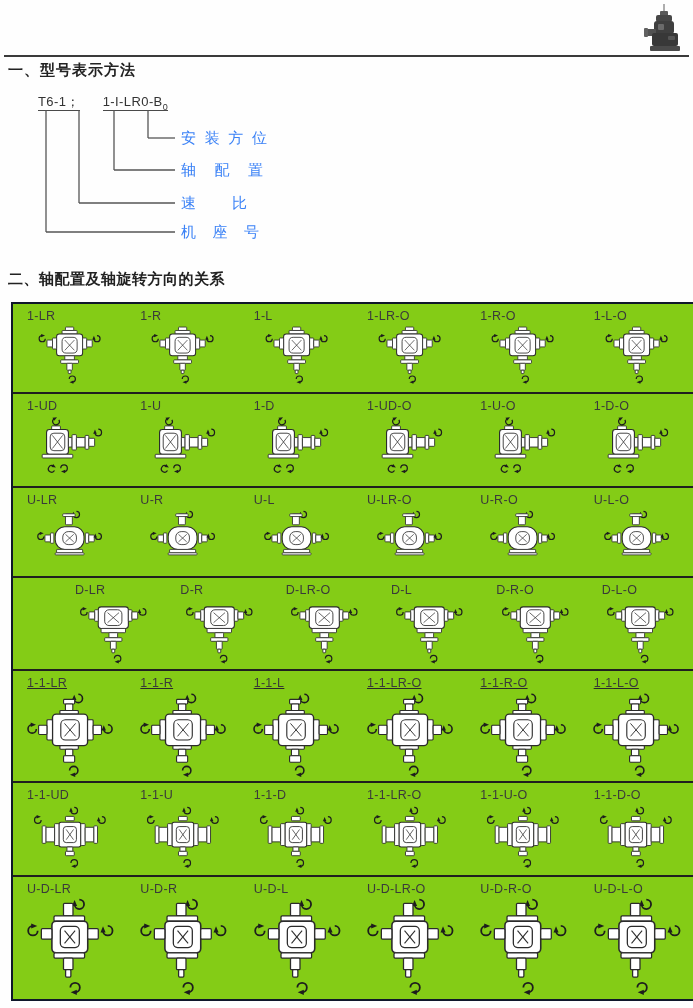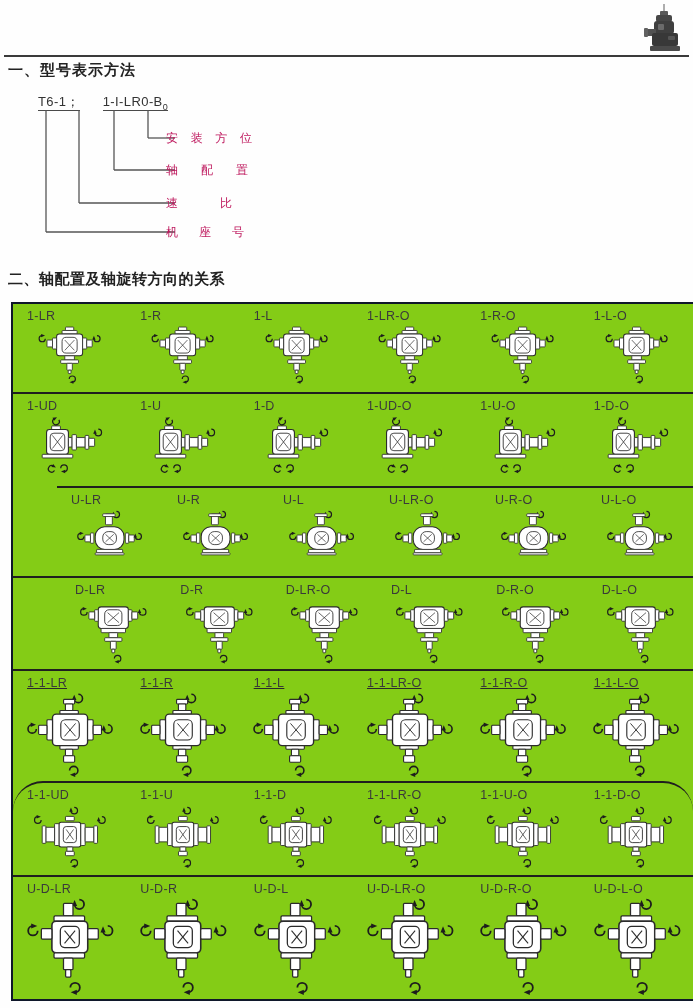--- a/index.html
+++ b/index.html
@@ -9,21 +9,21 @@
     font-family:"Liberation Sans","DejaVu Sans",sans-serif;
   }
   .top-rule{position:absolute;left:4px;top:55px;width:685px;height:2px;background:#3a3a3a}
   .logo{position:absolute;right:8px;top:4px;width:42px;height:50px}
   .s1-title{position:absolute;left:8px;top:61px;font-size:15px;font-weight:bold;letter-spacing:1px;color:#222}
   .model{position:absolute;left:38px;top:93px;font-size:13px;letter-spacing:.4px;color:#333;white-space:nowrap}
   .model .seg{border-bottom:1.5px solid #4a4a4a;padding-bottom:1px}
   .model .seg2{margin-left:23px}
   .model sub{font-size:9px}
   .leader{position:absolute;left:0;top:110px}
-  .callout{position:absolute;left:166px;height:16px;line-height:16px;font-size:12px;color:#be185d;
+  .callout{position:absolute;left:181px;height:16px;line-height:16px;font-size:15px;color:#3b82f6;
     text-align:justify;text-align-last:justify}
   .c0{top:130px;width:86px}
   .c1{top:162px;width:82px}
   .c2{top:195px;width:66px}
   .c3{top:224px;width:78px}
   .s2-title{position:absolute;left:8px;top:270px;font-size:15px;font-weight:bold;letter-spacing:.5px;color:#222}
   .cfg-table{position:absolute;left:11px;top:302px;width:680px;border:2px solid #0f172a;background:#84cc16}
   .trow{display:grid;grid-template-columns:repeat(6,1fr);border-top:2px solid #1f1f1f}
   .trow:first-child{border-top:none}
   .tcell{position:relative;display:flex;flex-direction:column;align-items:center;overflow:hidden}
@@ -472,21 +472,21 @@
               <polygon points="1.8,2.3 1.8,7.7 -4.6,5" fill="#1d1d1d"></polygon>
             </g>
             <g transform="translate(44 73) rotate(0) scale(0.9)">
               <path d="M -5 0 A 5 5 0 1 1 0 5" fill="none" stroke="#1d1d1d" stroke-width="1.9"></path>
               <polygon points="1.8,2.3 1.8,7.7 -4.6,5" fill="#1d1d1d"></polygon>
             </g>
           </svg>
         </div>
       </div>
     </div>
-    <div class="trow" style="height: 88px; margin-left: 44px;">
+    <div class="trow" style="height: 88px;">
       <div class="tcell">
         <div class="clabel">U-LR</div>
         <div class="cdraw">
           <svg viewBox="0 0 104 92" style="height:63px" preserveAspectRatio="xMidYMid meet">
             <g transform="translate(62 8) rotate(90) scale(0.9)">
               <path d="M -5 0 A 5 5 0 1 1 0 5" fill="none" stroke="#1d1d1d" stroke-width="1.9"></path>
               <polygon points="1.8,2.3 1.8,7.7 -4.6,5" fill="#1d1d1d"></polygon>
             </g>
             <rect x="46" y="7" width="10" height="16" rx="1" fill="#fff" stroke="#2b2b2b" stroke-width="1.2"></rect>
             <rect x="42" y="7" width="18" height="4" rx="1" fill="#fff" stroke="#2b2b2b" stroke-width="1.2"></rect>
@@ -1078,21 +1078,21 @@
             <rect x="47" y="62" width="8" height="7" rx="1" fill="#fff" stroke="#2b2b2b" stroke-width="1.2"></rect>
             <rect x="45" y="69" width="12" height="7" rx="1" fill="#fff" stroke="#2b2b2b" stroke-width="1.2"></rect>
             <g transform="translate(56 85) rotate(0) scale(0.9)">
               <path d="M -5 0 A 5 5 0 1 1 0 5" fill="none" stroke="#1d1d1d" stroke-width="1.9"></path>
               <polygon points="1.8,2.3 1.8,7.7 -4.6,5" fill="#1d1d1d"></polygon>
             </g>
           </svg>
         </div>
       </div>
     </div>
-    <div class="trow" style="height: 92px; border-radius: 30px;">
+    <div class="trow" style="height: 92px;">
       <div class="tcell">
         <div class="clabel">1-1-UD</div>
         <div class="cdraw">
           <svg viewBox="0 0 104 92" style="height:67px" preserveAspectRatio="xMidYMid meet">
             <rect x="37" y="25" width="30" height="34" rx="3" fill="#fff" stroke="#2b2b2b" stroke-width="1.5"></rect>
             <rect x="43" y="31" width="18" height="22" rx="4" fill="#fff" stroke="#2b2b2b" stroke-width="1.2"></rect>
             <line x1="47" y1="35" x2="57" y2="49" stroke="#2b2b2b" stroke-width="1"></line>
             <line x1="57" y1="35" x2="47" y2="49" stroke="#2b2b2b" stroke-width="1"></line>
             <rect x="31" y="27" width="6" height="30" rx="1" fill="#fff" stroke="#2b2b2b" stroke-width="1.2"></rect>
             <rect x="19" y="32" width="12" height="20" rx="1" fill="#fff" stroke="#2b2b2b" stroke-width="1.2"></rect>

